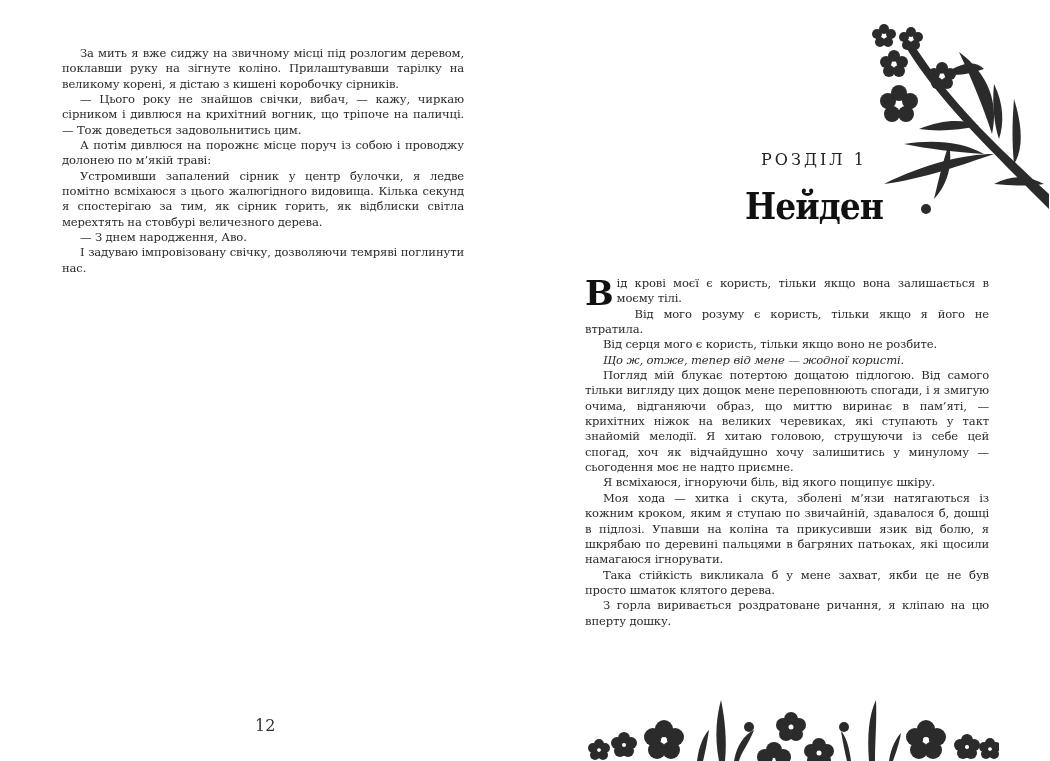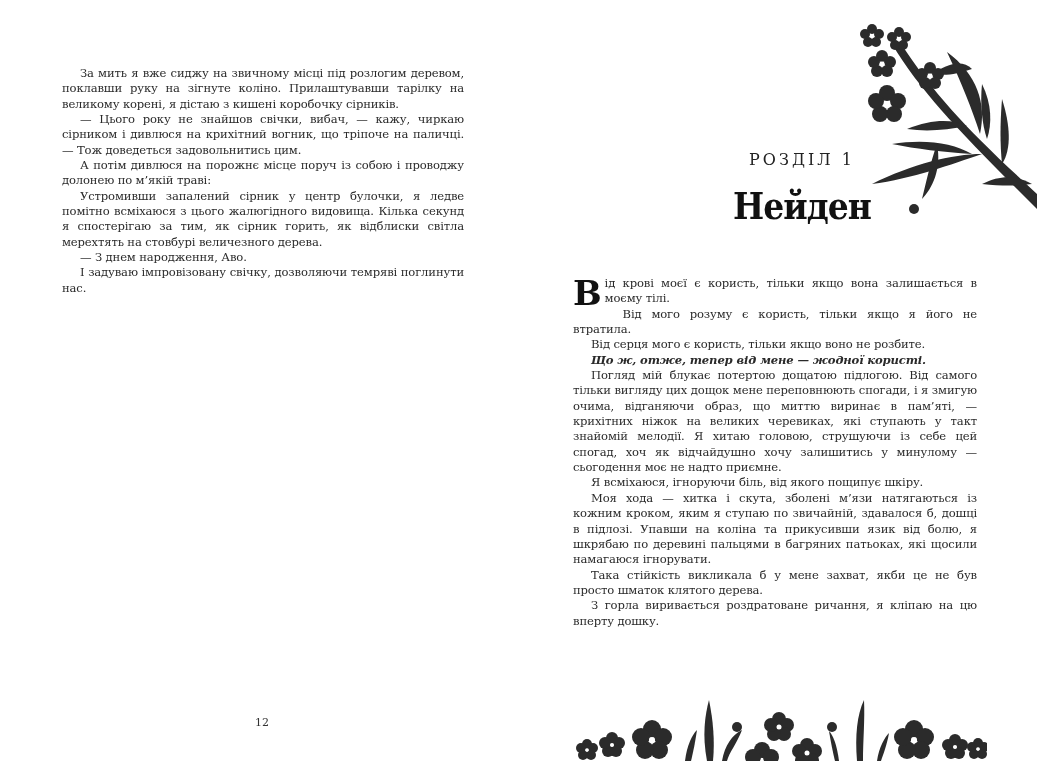--- a/index.html
+++ b/index.html
@@ -2,28 +2,28 @@
 <html><head>
   <meta charset="utf-8">
   <style>
     html, body { margin:0; padding:0; }
     body {
       width:1050px; height:761px; overflow:hidden; background:#ffffff;
       position:relative; font-family:"DejaVu Serif", serif; color:#2a2a2a;
     }
     .page { position:absolute; top:0; height:761px; }
     .page-left { left:0; width:525px; }
-    .page-right { left:512px; width:525px; }
+    .page-right { left:524px; width:525px; }
     .col { position:absolute; font-size:11.6px; line-height:15.35px; text-align:justify; letter-spacing:-0.15px; }
-    .col-left { left:62px; top:66px; width:402px; }
+    .col-left { left:62px; top:46px; width:402px; }
     .col-right { left:61px; top:276px; width:404px; }
     .col p { margin:0; text-indent:18px; hyphens:auto; }
     .col p.noindent { text-indent:0; }
-    .col p.it { font-style:italic;font-weight:bold; }
-    .page-num { position:absolute; left:255px; top:716px; font-size:11px; color:#333; }
+    .col p.it { font-style:italic; }
+    .page-num { position:absolute; left:255px; top:716px; font-size:16px; color:#333; }
     .chapter-label { position:absolute; left:215px; top:150px; width:150px; text-align:center;
       font-size:16px; letter-spacing:3px; color:#222; }
     .chapter-title { position:absolute; left:195px; top:186px; width:190px; text-align:center;
       font-family:"DejaVu Serif", serif; font-weight:bold; font-size:33px; letter-spacing:-1px;
       color:#111; transform:scaleY(1.15); }
     .dropcap { float:left; font-family:"DejaVu Serif", serif; font-weight:bold; font-size:34px;
       line-height:30px; margin:2px 3px 0 0; color:#111; }
     .ornament-top { position:absolute; left:340px; top:14px; width:185px; height:205px; }
     .ornament-bottom { position:absolute; left:55px; top:695px; width:420px; height:66px; }
   </style>

